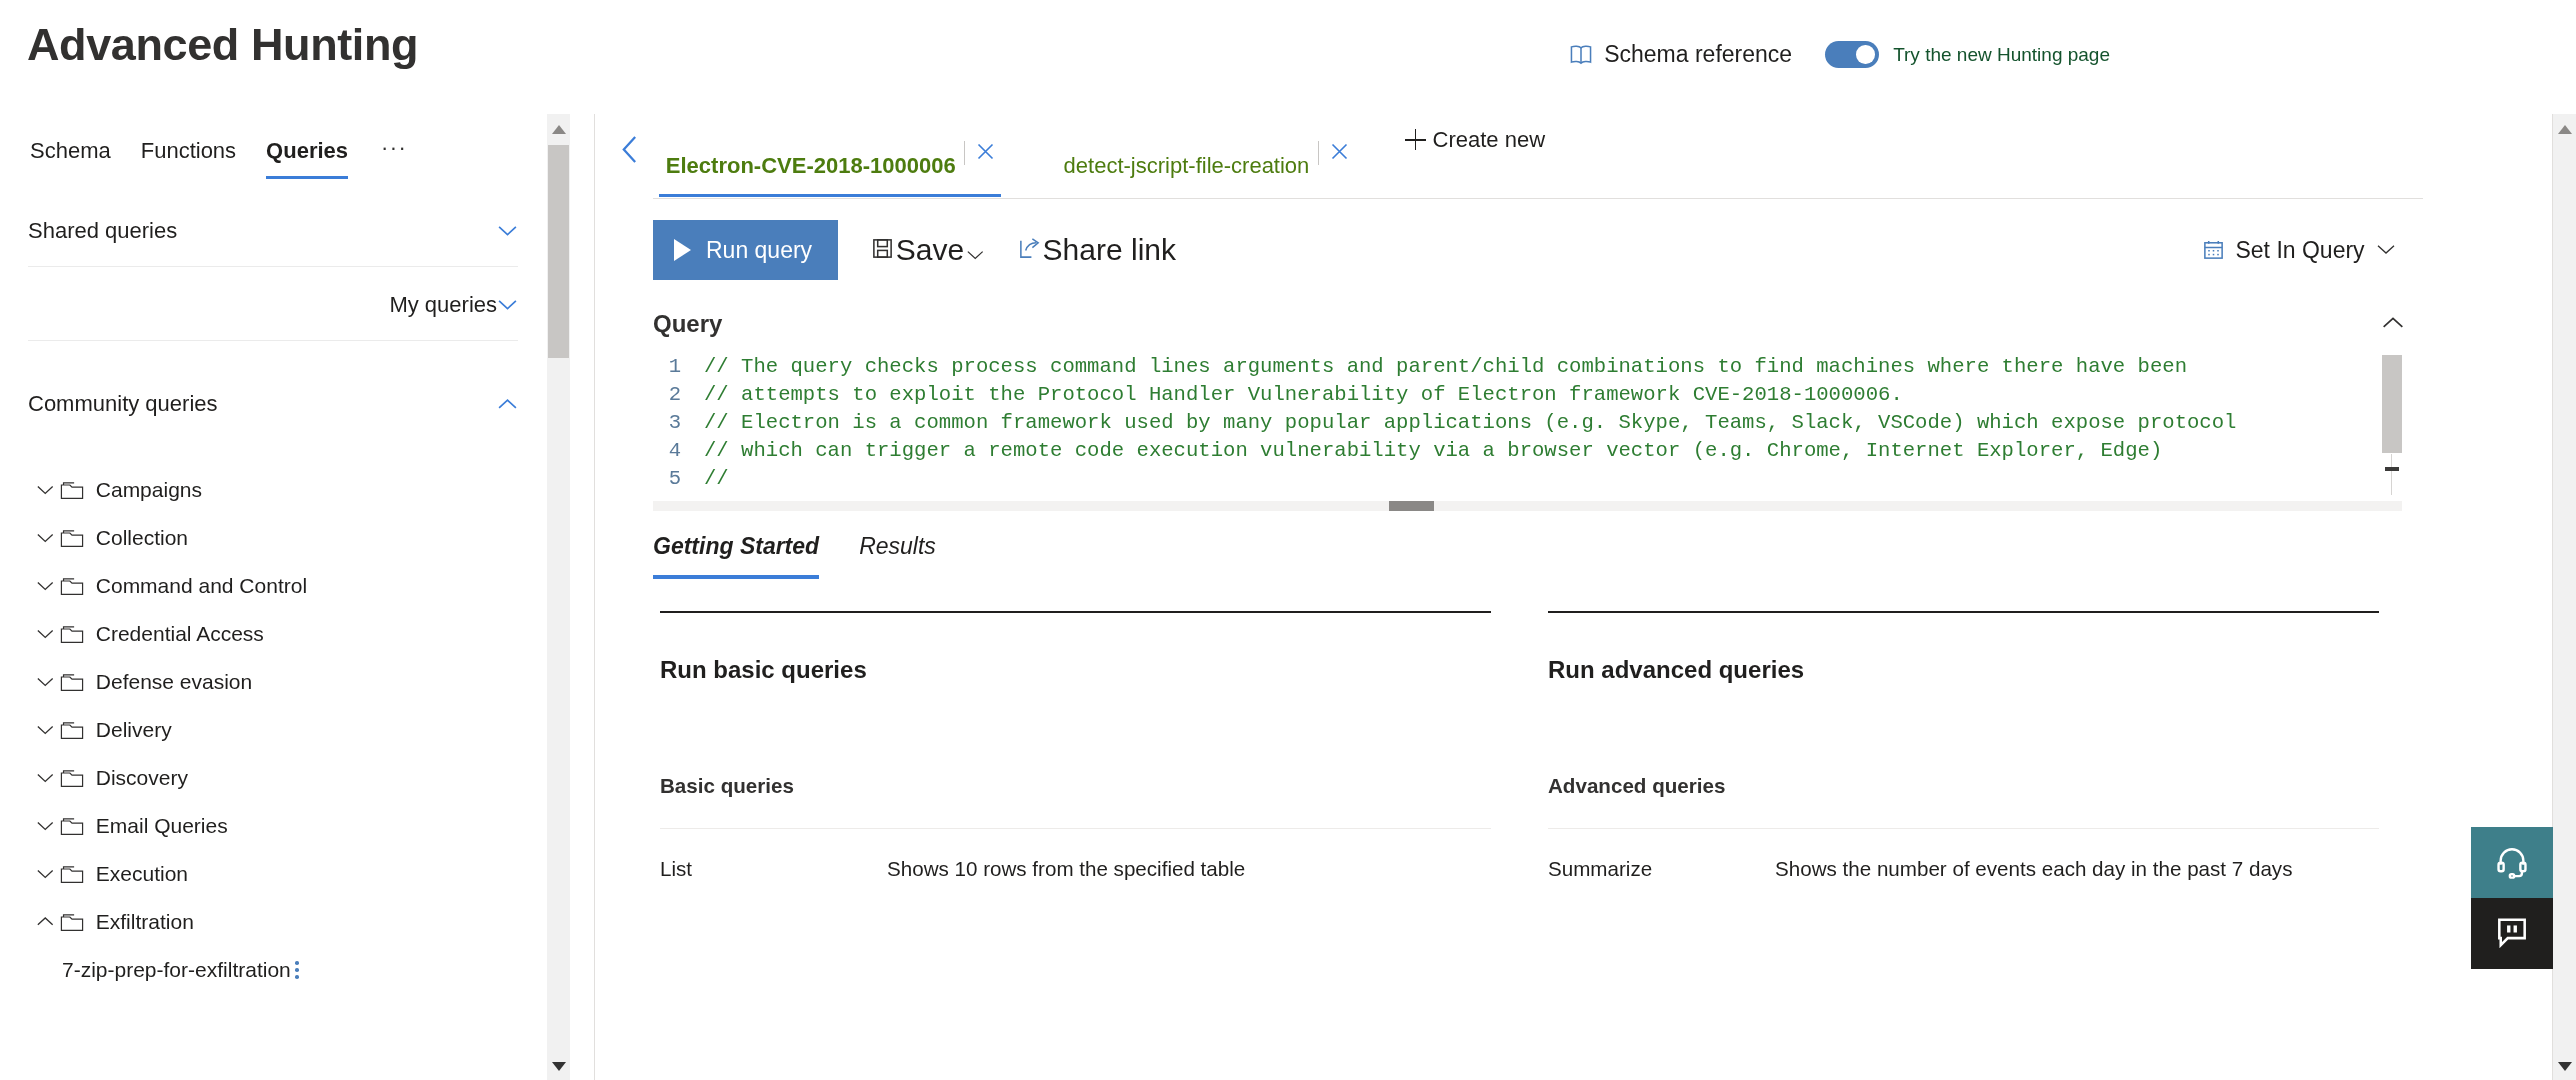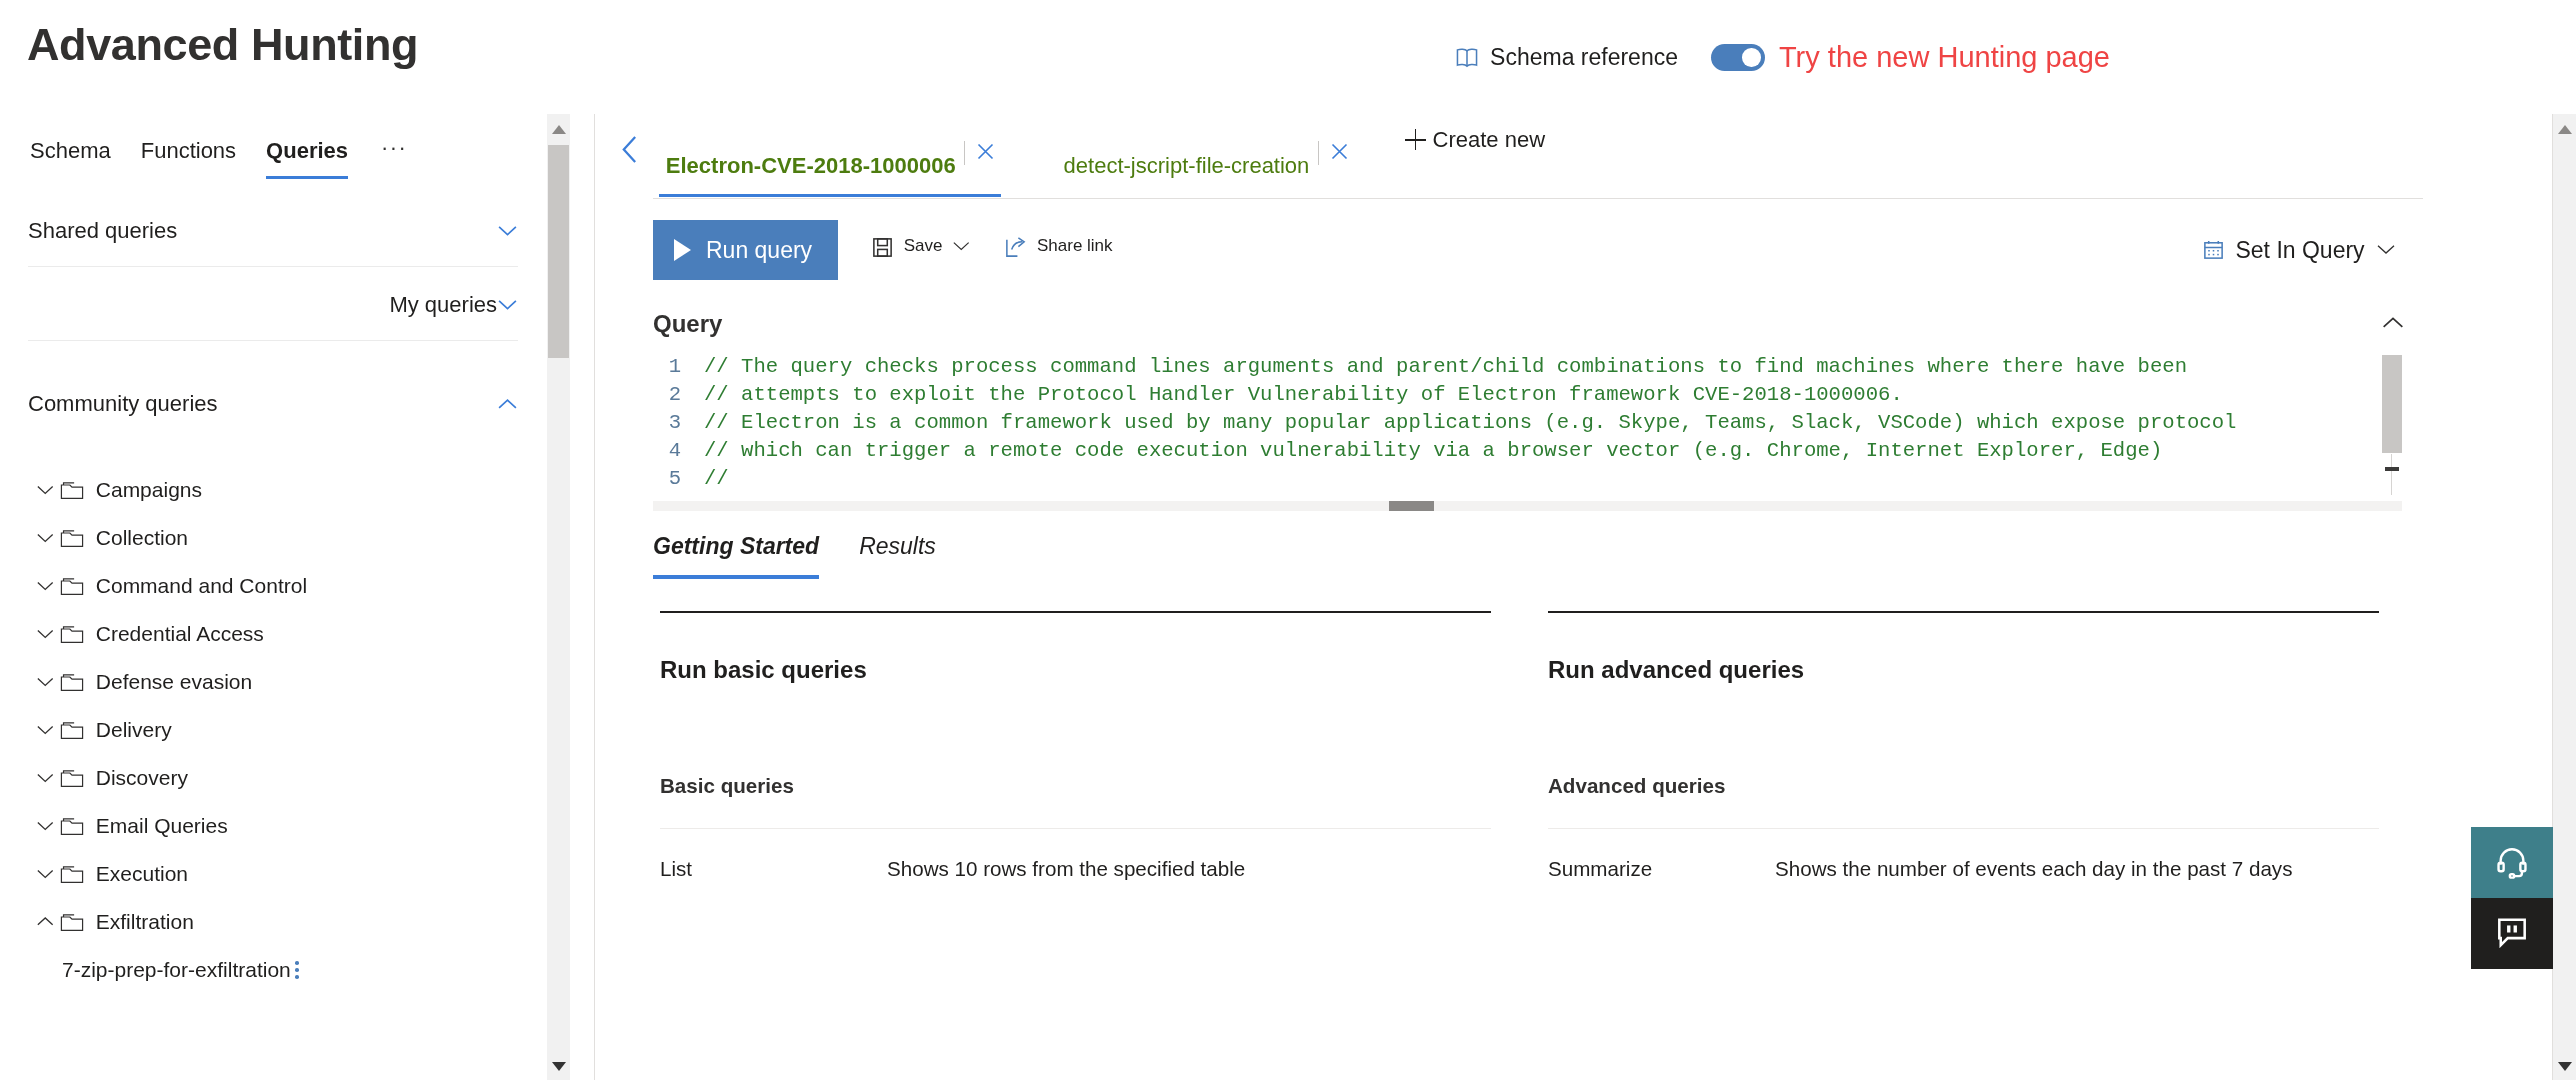--- a/index.html
+++ b/index.html
@@ -32,21 +32,21 @@
   .book-icon { width: 24px; height: 21px; display:block; }
   .toggle-group { display: flex; align-items: center; gap: 14px; }
   .toggle {
     width: 54px; height: 27px; border-radius: 13.5px;
     background: #4a7ebb; position: relative; cursor: pointer; flex: none;
   }
   .toggle .knob {
     position: absolute; right: 4.3px; top: 4.3px;
     width: 18.5px; height: 18.5px; border-radius: 50%; background: #ffffff;
   }
-  .toggle-label { font-size: 29px; color: #ef4444; white-space: nowrap; }
+  .toggle-label { font-size: 19px; color: #14532d; white-space: nowrap; }
 
   
   .left-panel {
     position: absolute; left: 0; top: 114px; width: 568px; height: 967px;
     background: #ffffff;
   }
   .left-tabs {
     position: absolute; left: 0; top: 18px; width: 568px; height: 54px;
     display: flex; align-items: flex-start; gap: 0;
   }
@@ -142,21 +142,21 @@
 
   
   .toolbar { position:absolute; left: 0; top: 101px; width: 1770px; height: 70px; display:flex; align-items:center; }
   .run-btn {
     background:#4a7ebb; color:#ffffff; height: 60px;
     display:flex; align-items:center; gap: 15px;
     padding: 0 25.6px 0 21px; font-size: 23px; cursor: pointer; border: none;
     font-family: "Liberation Sans", sans-serif;
   }
   .tri-run { width:0;height:0;border-top:11.4px solid transparent;border-bottom:11.4px solid transparent;border-left:17px solid #ffffff; }
-  .tb-item { display:flex; align-items:flex-start; gap: 10px; margin-left: 33px; font-size: 17px; cursor:pointer; color:#201f1e; }
+  .tb-item { display:flex; align-items:center; gap: 2px; margin-left: 33px; font-size: 30px; cursor:pointer; color:#201f1e; }
   .tb-right { position:absolute; right: 27px; top: 0; height: 70px; display:flex; align-items:center; }
 
   
   .query-head {
     position:absolute; left: 0; top: 183px; width: 1770px; height: 54px;
     display:flex; align-items:center; justify-content:space-between; padding-right: 18.5px;
   }
   .query-head-label { font-size: 24px; font-weight: 600; color:#323130; }
 
   

